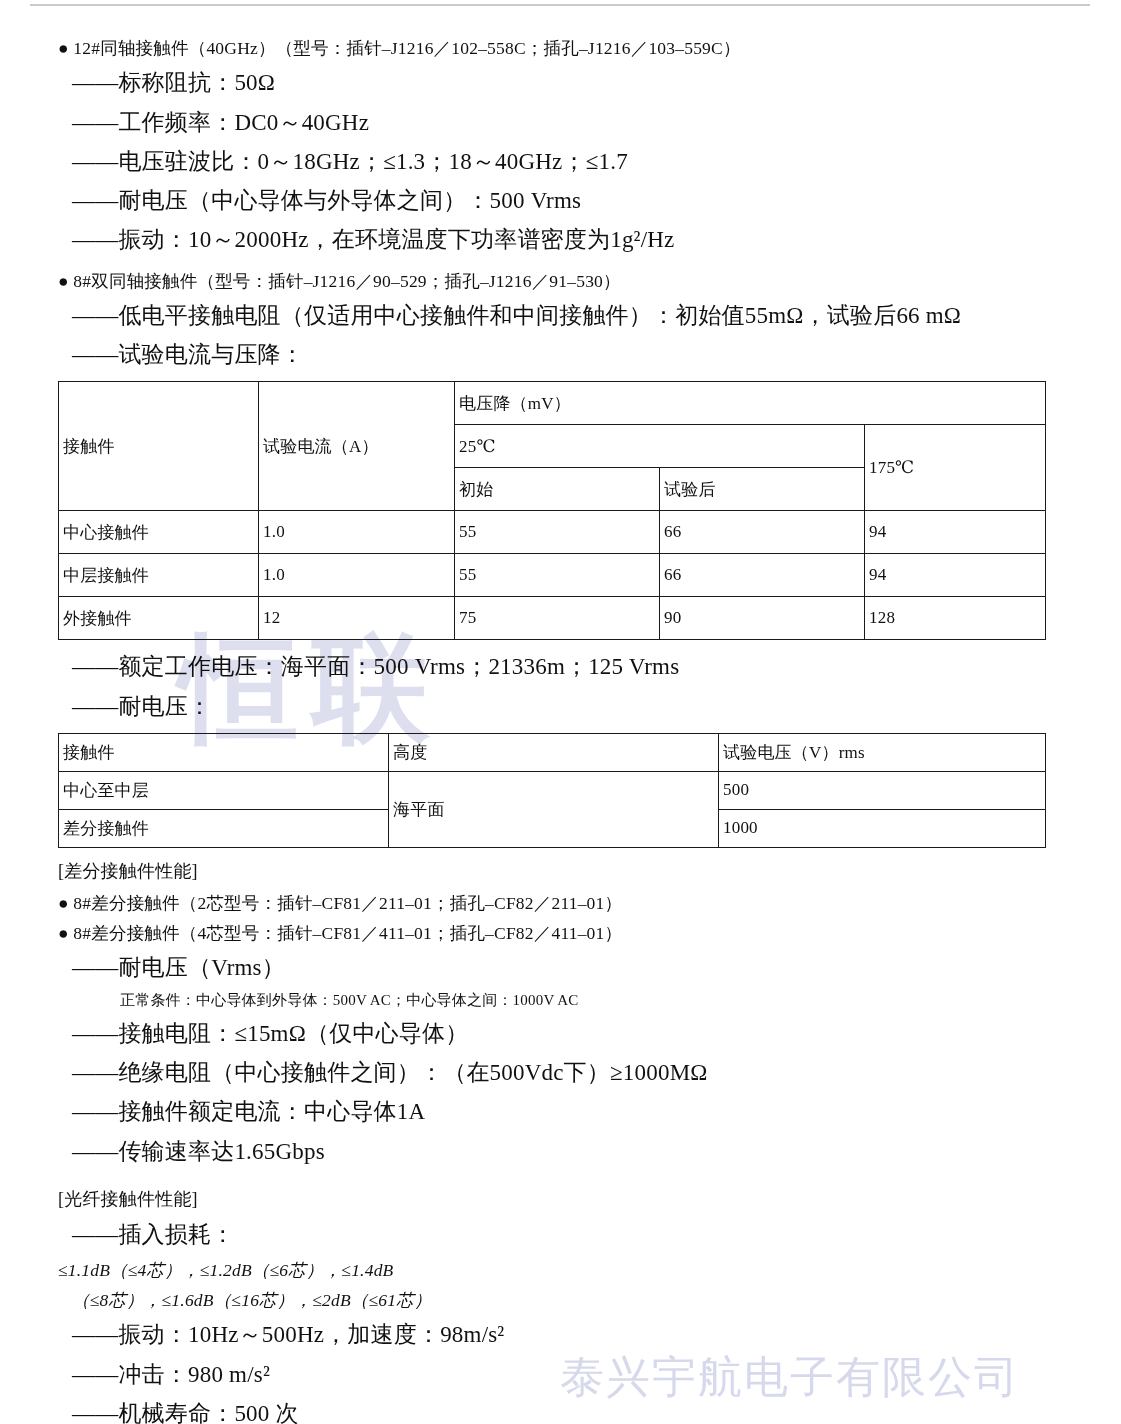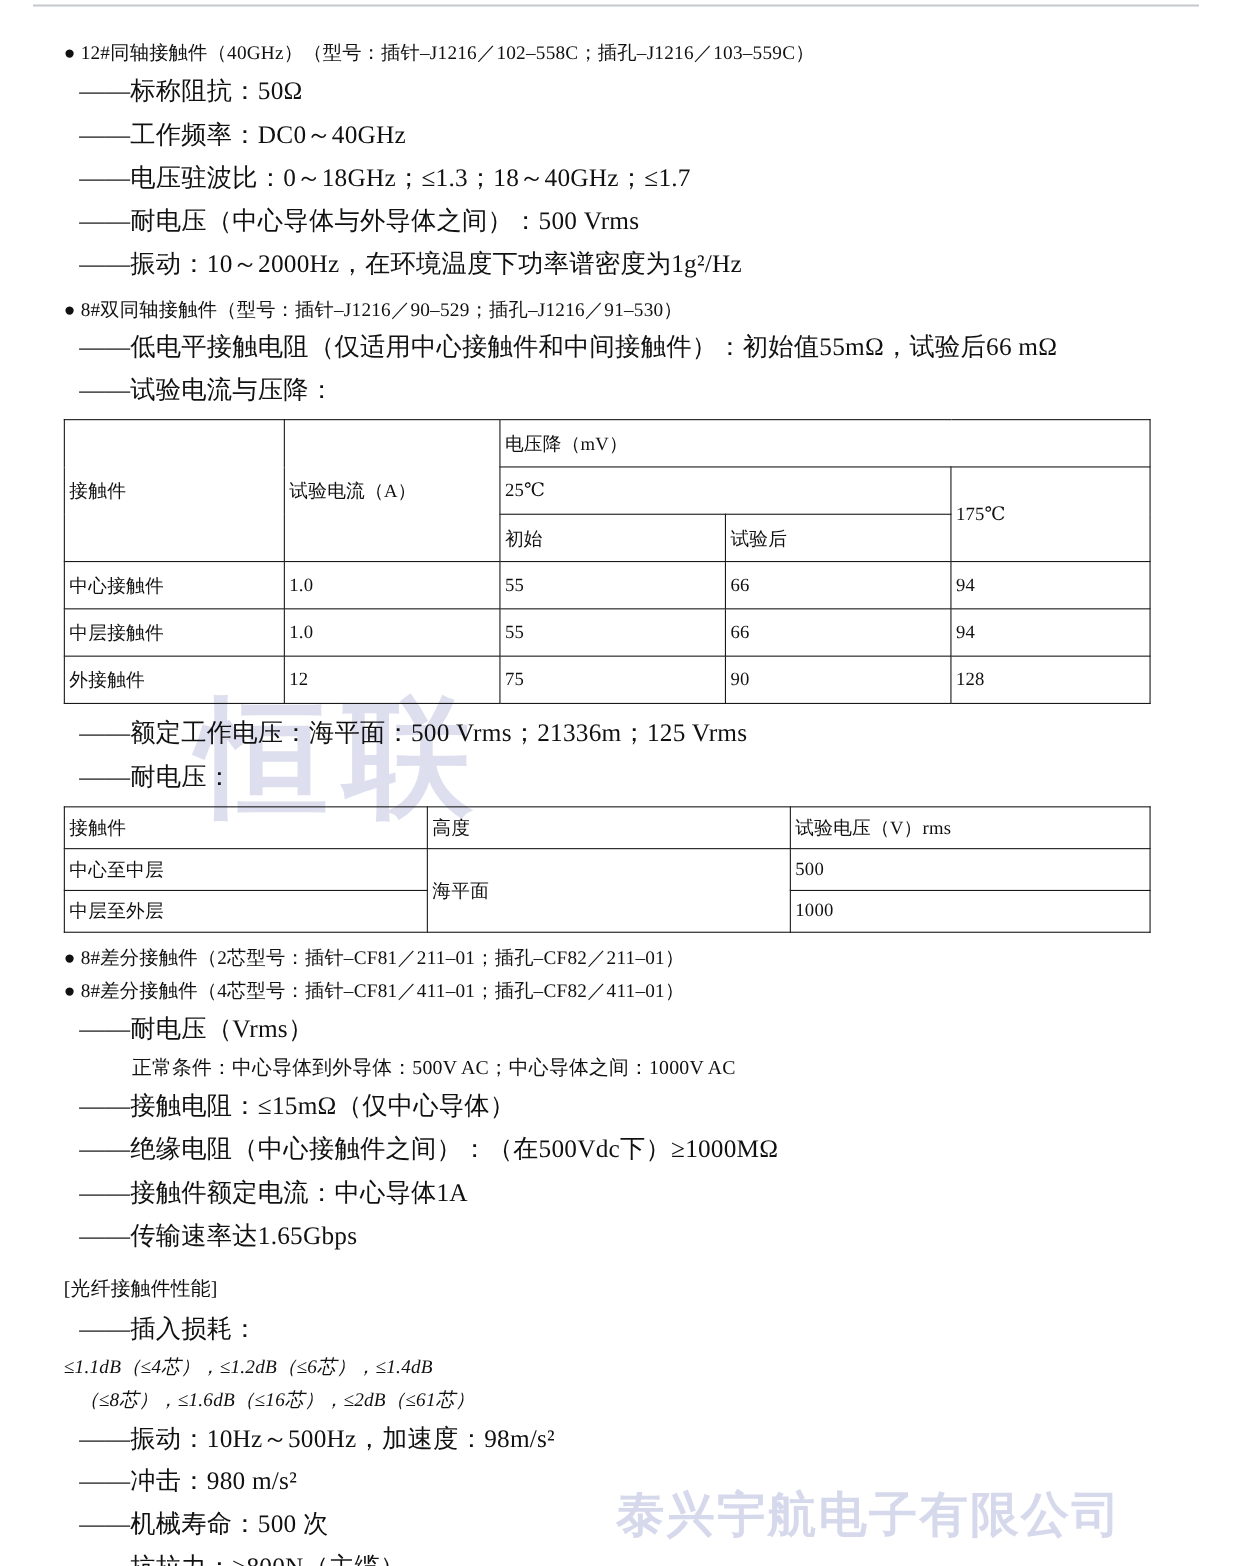--- a/index.html
+++ b/index.html
@@ -53,21 +53,21 @@
   }
   .plain-line {
     font-size: 17.5px;
     line-height: 1.62;
     margin: 0 0 2px 0;
     white-space: nowrap;
     letter-spacing: 0.2px;
     font-style: italic;
   }
   .indent-line {
-    font-size: 18px;
+    font-size: 15px;
     line-height: 1.62;
     margin: 0 0 2px 0;
     padding-left: 62px;
     white-space: nowrap;
     letter-spacing: 0.2px;
   }
   .section-head {
     font-size: 18px;
     line-height: 1.7;
     margin: 6px 0 2px 0;
@@ -112,21 +112,21 @@
     opacity: 0.62;
     letter-spacing: 14px;
     font-family: "Liberation Serif", serif;
     white-space: nowrap;
   }
   .wm-foot {
     position: absolute;
     left: 560px;
     top: 1348px;
     font-size: 44px;
-    font-weight: bold;
+    font-weight: normal;
     color: #c9cde6;
     opacity: 0.75;
     letter-spacing: 2px;
     white-space: nowrap;
   }
 </style>
 </head>
 <body>
 
 <div class="page">
@@ -213,26 +213,27 @@
           <td>接触件</td>
           <td>高度</td>
           <td>试验电压（V）rms</td>
         </tr>
         <tr>
           <td>中心至中层</td>
           <td rowspan="2">海平面</td>
           <td>500</td>
         </tr>
         <tr>
-          <td>中层至外层</td>
+          <td>差分接触件</td>
           <td>1000</td>
         </tr>
       </tbody>
     </table>
 
+    <div class="section-head">[差分接触件性能]</div>
     <div class="bullet-line">● 8#差分接触件（2芯型号：插针–CF81／211–01；插孔–CF82／211–01）</div>
     <div class="bullet-line">● 8#差分接触件（4芯型号：插针–CF81／411–01；插孔–CF82／411–01）</div>
     <div class="sub-line">——耐电压（Vrms）</div>
     <div class="indent-line">正常条件：中心导体到外导体：500V AC；中心导体之间：1000V AC</div>
     <div class="sub-line">——接触电阻：≤15mΩ（仅中心导体）</div>
     <div class="sub-line">——绝缘电阻（中心接触件之间）：（在500Vdc下）≥1000MΩ</div>
     <div class="sub-line">——接触件额定电流：中心导体1A</div>
     <div class="sub-line">——传输速率达1.65Gbps</div>
 
     <div class="gap-sm"></div>

